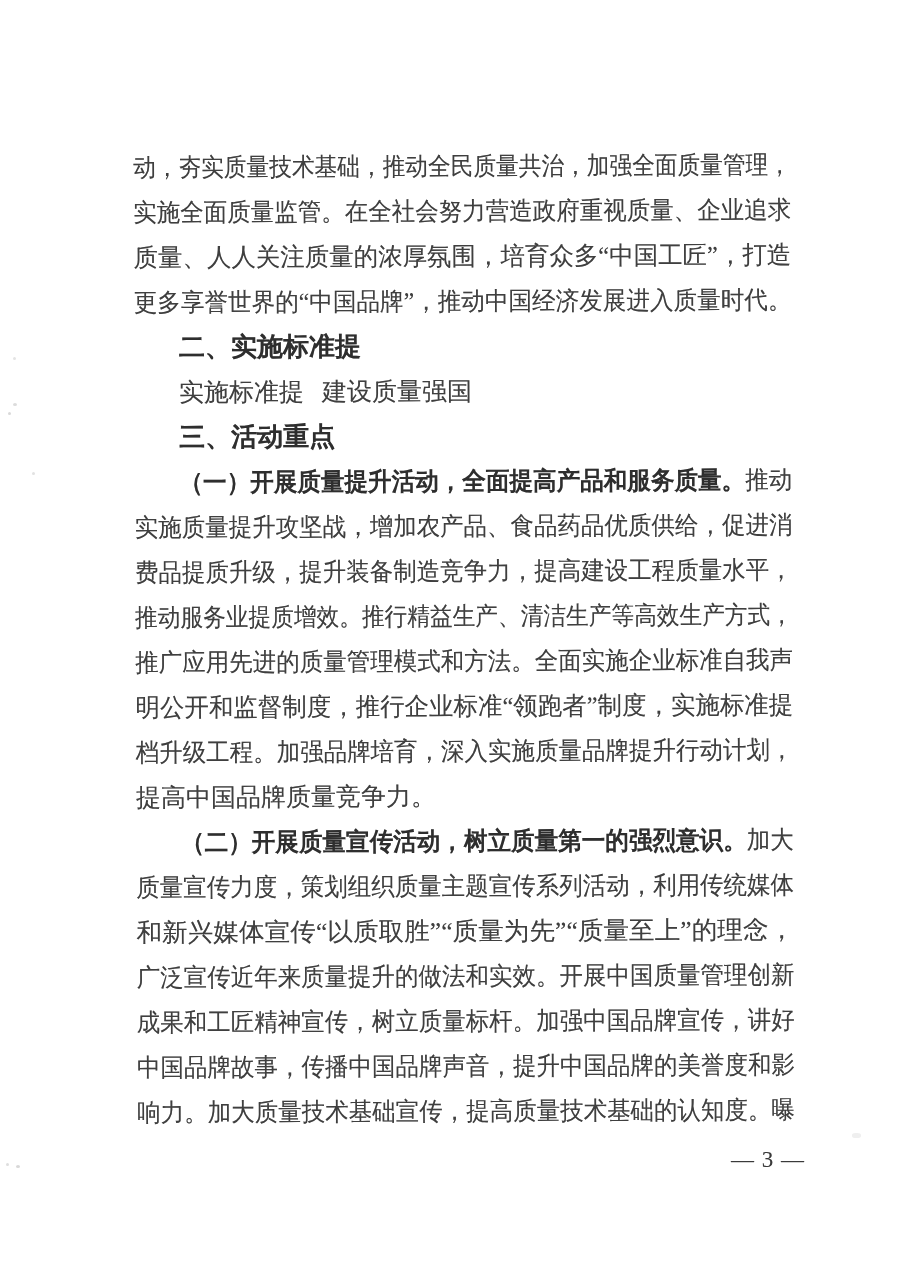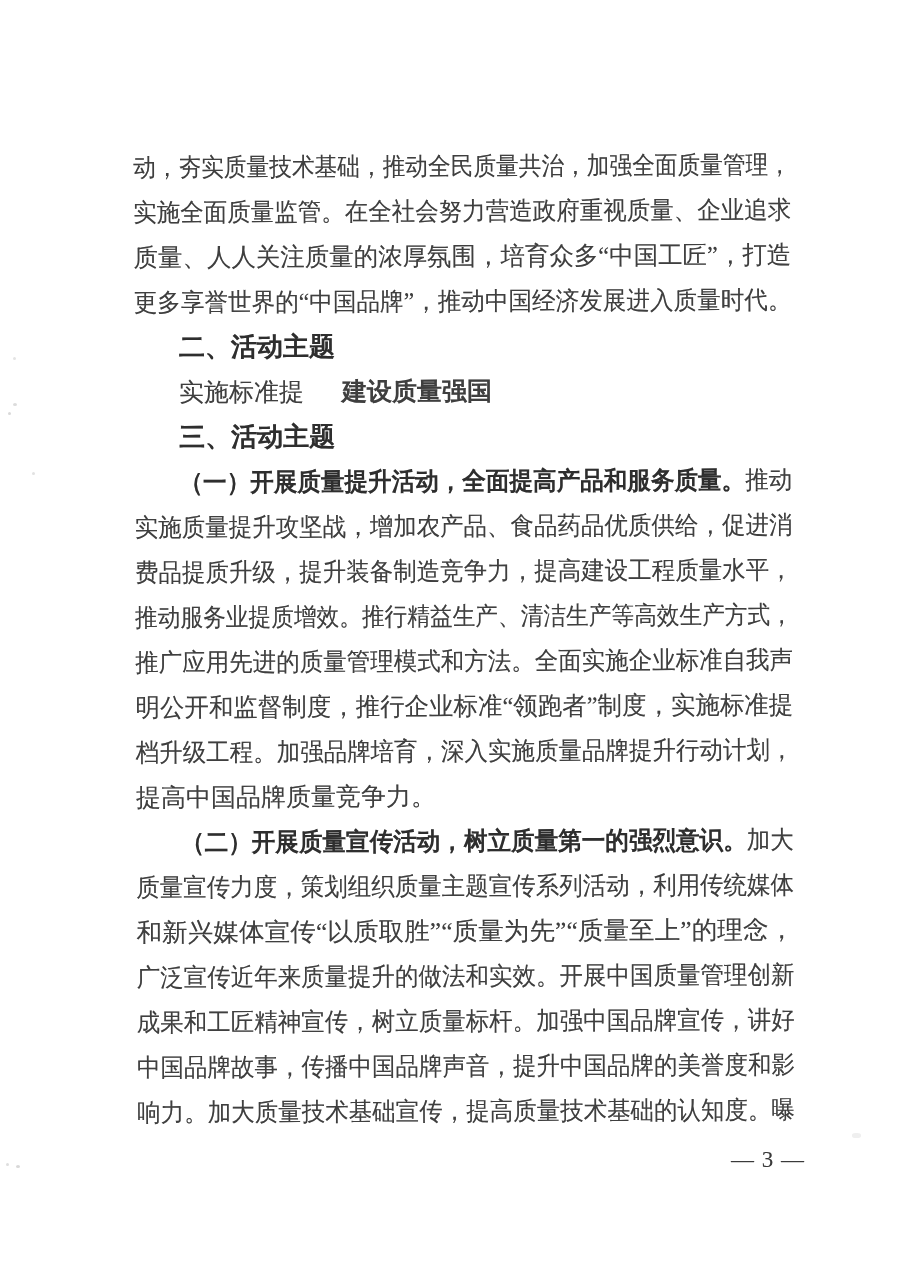--- a/index.html
+++ b/index.html
@@ -38,21 +38,21 @@
     display: inline-block;
     white-space: nowrap;
     transform-origin: 0 50%;
   }
 
   .seg { color: inherit; }
   .seg.b {
     font-weight: 700;
     color: var(--ink-bold, #2e2e2e);
   }
-  .seg.gap { margin-left: 38px; font-weight: bold; }
+  .seg.gap { margin-left: 18px; }
 
   .line.heading {
     font-family: "Liberation Sans", "DejaVu Sans", sans-serif;
     font-weight: 700;
     font-size: 26px;
     color: var(--ink-heading, #2b2b2b);
     text-shadow: 0 0 0.5px rgba(40,40,40,0.45);
   }
 
   
@@ -78,23 +78,23 @@
 </head>
 <body>
 
 <div id="page">
 
   <div id="text-block">
       <div class="line body"><span class="seg-wrap fit" style="transform: scaleX(0.907349);"><span class="seg">动，夯实质量技术基础，推动全民质量共治，加强全面质量管理，</span></span></div>
       <div class="line body"><span class="seg-wrap fit" style="transform: scaleX(0.939745);"><span class="seg">实施全面质量监管。在全社会努力营造政府重视质量、企业追求</span></span></div>
       <div class="line body"><span class="seg-wrap fit" style="transform: scaleX(0.978594);"><span class="seg">质量、人人关注质量的浓厚氛围，培育众多“中国工匠”，打造</span></span></div>
       <div class="line body"><span class="seg-wrap fit" style="transform: scaleX(0.943514);"><span class="seg">更多享誉世界的“中国品牌”，推动中国经济发展进入质量时代。</span></span></div>
-      <div class="line heading indent"><span class="seg-wrap"><span class="seg b">二、活动主题</span></span></div>
+      <div class="line heading indent"><span class="seg-wrap"><span class="seg b">二、实施标准提</span></span></div>
       <div class="line body indent"><span class="seg-wrap"><span class="seg">实施标准提</span><span class="seg gap">建设质量强国</span></span></div>
-      <div class="line heading indent"><span class="seg-wrap"><span class="seg b">三、活动主题</span></span></div>
+      <div class="line heading indent"><span class="seg-wrap"><span class="seg b">三、活动重点</span></span></div>
       <div class="line body indent"><span class="seg-wrap fit" style="transform: scaleX(0.942801);"><span class="seg b">（一）开展质量提升活动，全面提高产品和服务质量。</span><span class="seg">推动</span></span></div>
       <div class="line body"><span class="seg-wrap fit" style="transform: scaleX(0.939745);"><span class="seg">实施质量提升攻坚战，增加农产品、食品药品优质供给，促进消</span></span></div>
       <div class="line body"><span class="seg-wrap fit" style="transform: scaleX(0.939745);"><span class="seg">费品提质升级，提升装备制造竞争力，提高建设工程质量水平，</span></span></div>
       <div class="line body"><span class="seg-wrap fit" style="transform: scaleX(0.907349);"><span class="seg">推动服务业提质增效。推行精益生产、清洁生产等高效生产方式，</span></span></div>
       <div class="line body"><span class="seg-wrap fit" style="transform: scaleX(0.939745);"><span class="seg">推广应用先进的质量管理模式和方法。全面实施企业标准自我声</span></span></div>
       <div class="line body"><span class="seg-wrap fit" style="transform: scaleX(0.978594);"><span class="seg">明公开和监督制度，推行企业标准“领跑者”制度，实施标准提</span></span></div>
       <div class="line body"><span class="seg-wrap fit" style="transform: scaleX(0.939745);"><span class="seg">档升级工程。加强品牌培育，深入实施质量品牌提升行动计划，</span></span></div>
       <div class="line body"><span class="seg-wrap"><span class="seg">提高中国品牌质量竞争力。</span></span></div>
       <div class="line body indent"><span class="seg-wrap fit" style="transform: scaleX(0.942801);"><span class="seg b">（二）开展质量宣传活动，树立质量第一的强烈意识。</span><span class="seg">加大</span></span></div>
       <div class="line body"><span class="seg-wrap fit" style="transform: scaleX(0.939745);"><span class="seg">质量宣传力度，策划组织质量主题宣传系列活动，利用传统媒体</span></span></div>

